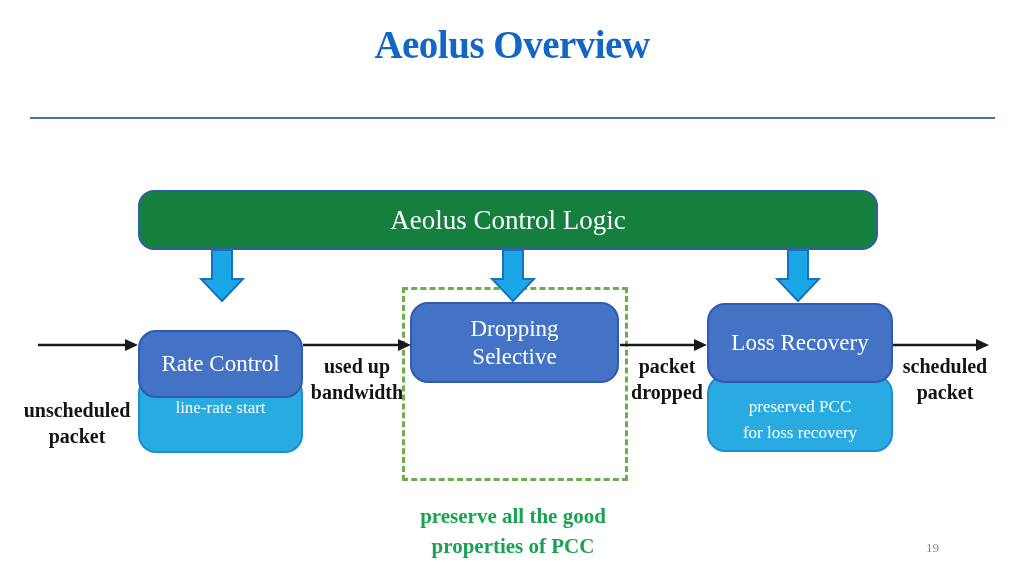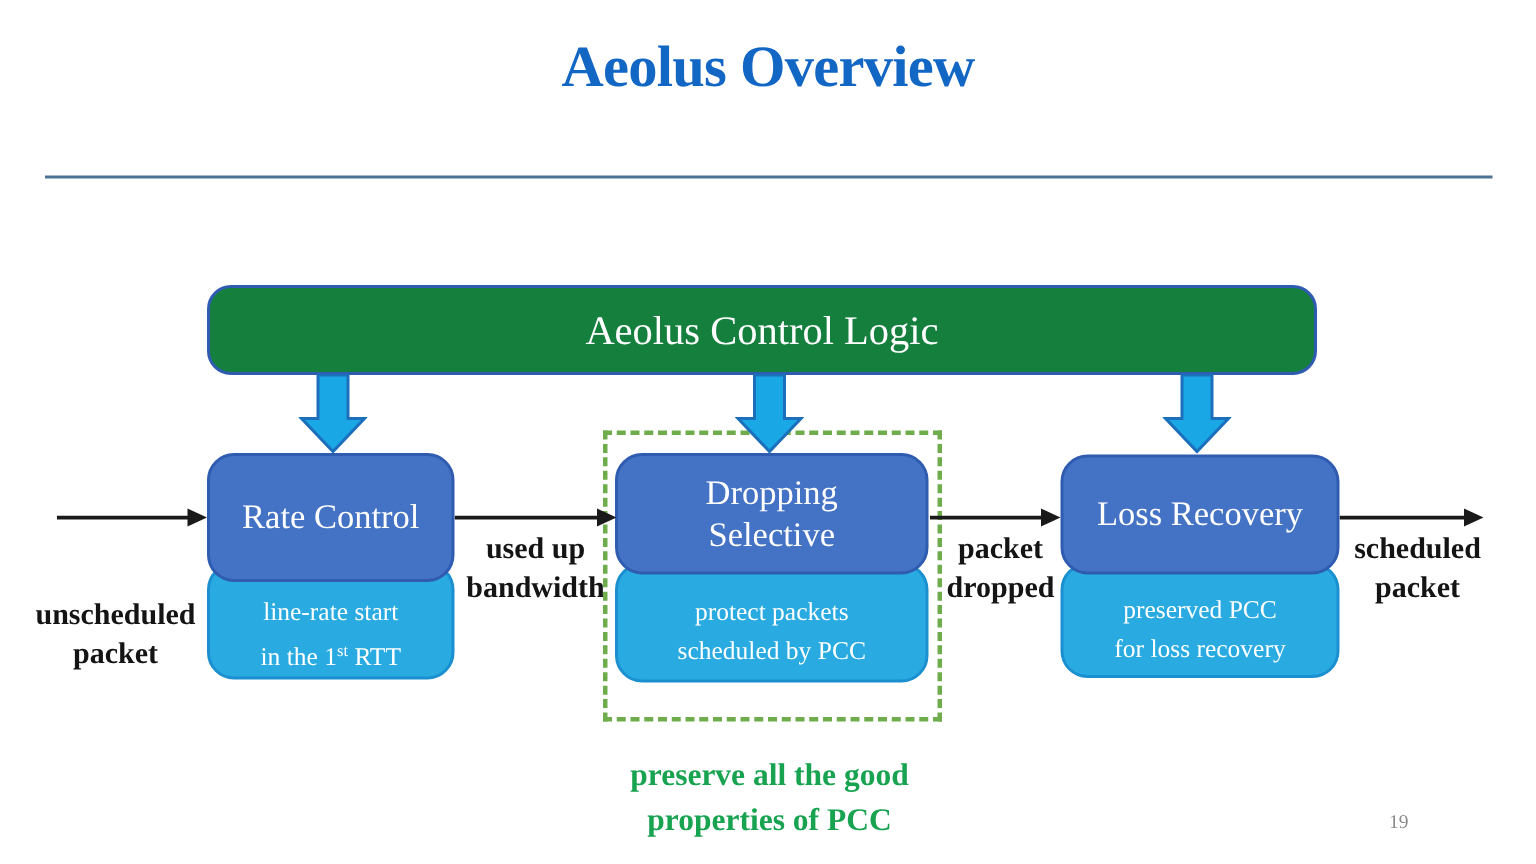--- a/index.html
+++ b/index.html
@@ -32,21 +32,21 @@
     display:flex;flex-direction:column;align-items:center;justify-content:center;
     color:#ffffff;font-size:23px;line-height:28px;text-align:center;
   }
   .module-bottom{
     position:absolute;left:0;bottom:0;width:100%;background:#29abe2;
     border:2px solid #1b8fd0;border-radius:18px;box-sizing:border-box;z-index:2;
     color:#ffffff;font-size:17px;line-height:26px;text-align:center;
   }
   .module-bottom sup{font-size:11px;}
   .m-rate{left:138px;top:302px;width:165px;height:151px;}
-  .m-rate .module-top{height:86px;}
+  .m-rate .module-top{height:68px;margin-top:28px;}
   .m-rate .module-bottom{height:78px;padding-top:18px;}
   .m-sel{left:410px;top:302px;width:209px;height:153px;z-index:2;}
   .m-sel .module-top{height:81px;}
   .m-sel .module-bottom{height:80px;padding-top:18px;}
   .m-loss{left:707px;top:303px;width:186px;height:149px;}
   .m-loss .module-top{height:80px;}
   .m-loss .module-bottom{height:77px;padding-top:17px;}
   .flow-arrow{position:absolute;top:338px;line-height:0;z-index:4;}
   .fa1{left:38px;} .fa2{left:303px;} .fa3{left:620px;} .fa4{left:893px;}
   .flow-label{
@@ -92,32 +92,27 @@
   </span>
 
   <div class="dash-box"></div>
 
   <div class="module m-rate">
     <div class="module-top">
       <span>Rate Control</span>
     </div>
     <div class="module-bottom">
       <div>line-rate start</div>
-      <div><span>in the 1</span><sup>st</sup><span> RTT</span></div>
     </div>
   </div>
 
   <div class="module m-sel">
     <div class="module-top">
       <div>Dropping</div>
       <div>Selective</div>
-    </div>
-    <div class="module-bottom">
-      <div>protect packets</div>
-      <div>scheduled by PCC</div>
     </div>
   </div>
 
   <div class="module m-loss">
     <div class="module-top">
       <span>Loss Recovery</span>
     </div>
     <div class="module-bottom">
       <div>preserved PCC</div>
       <div>for loss recovery</div>

